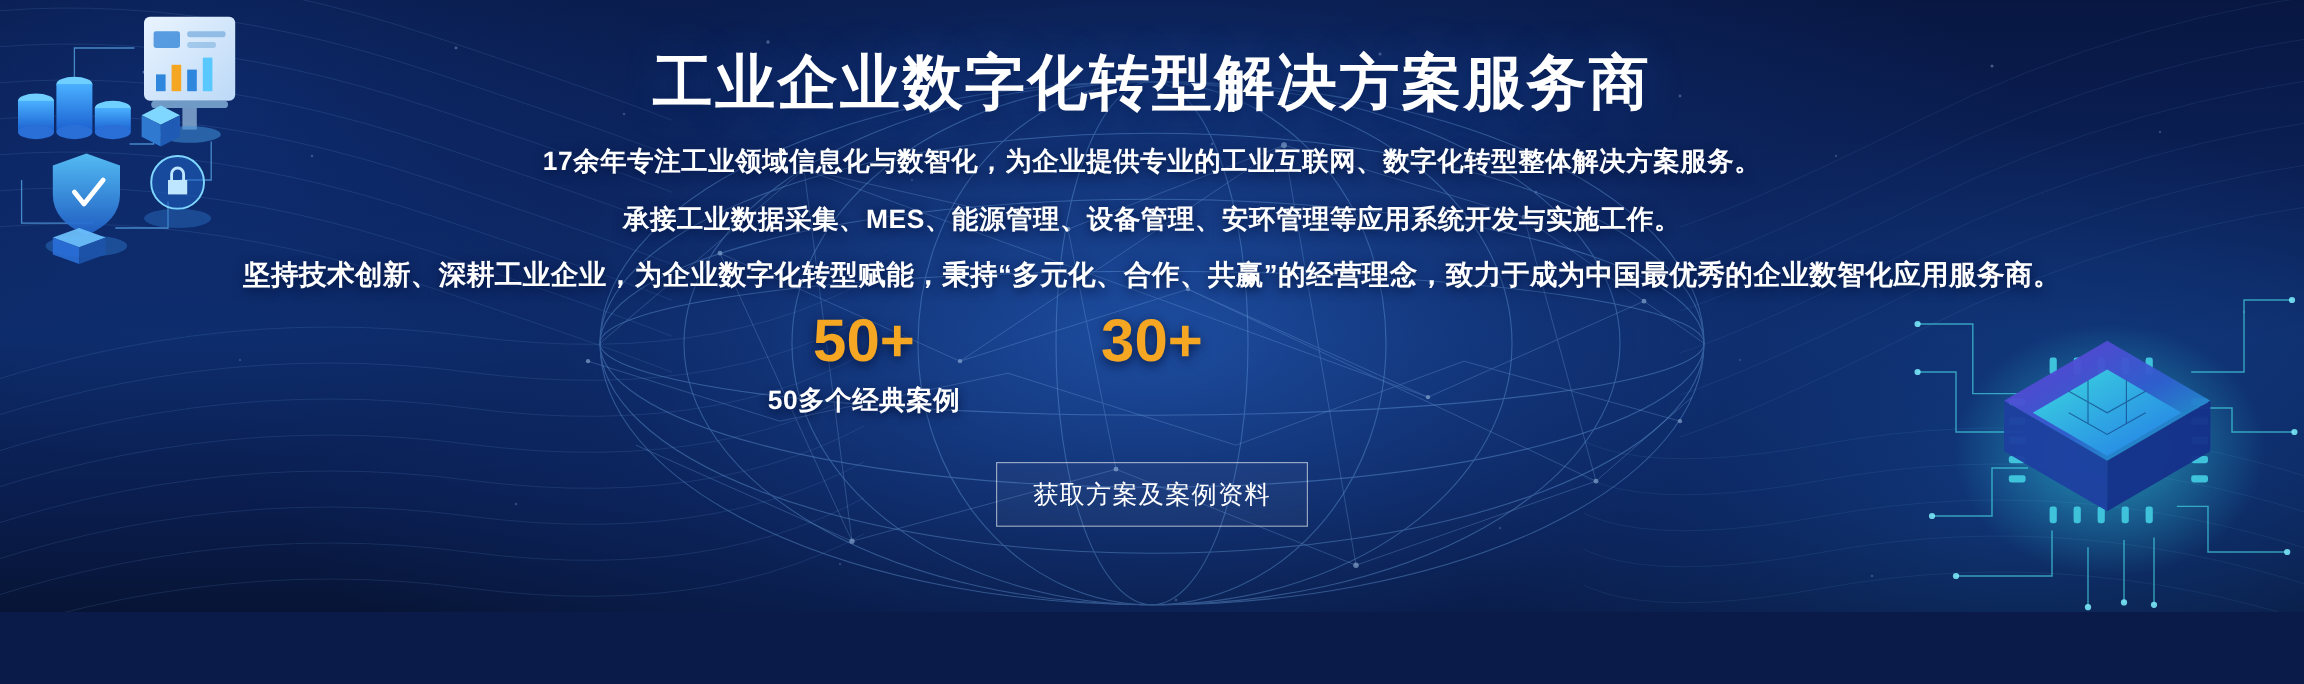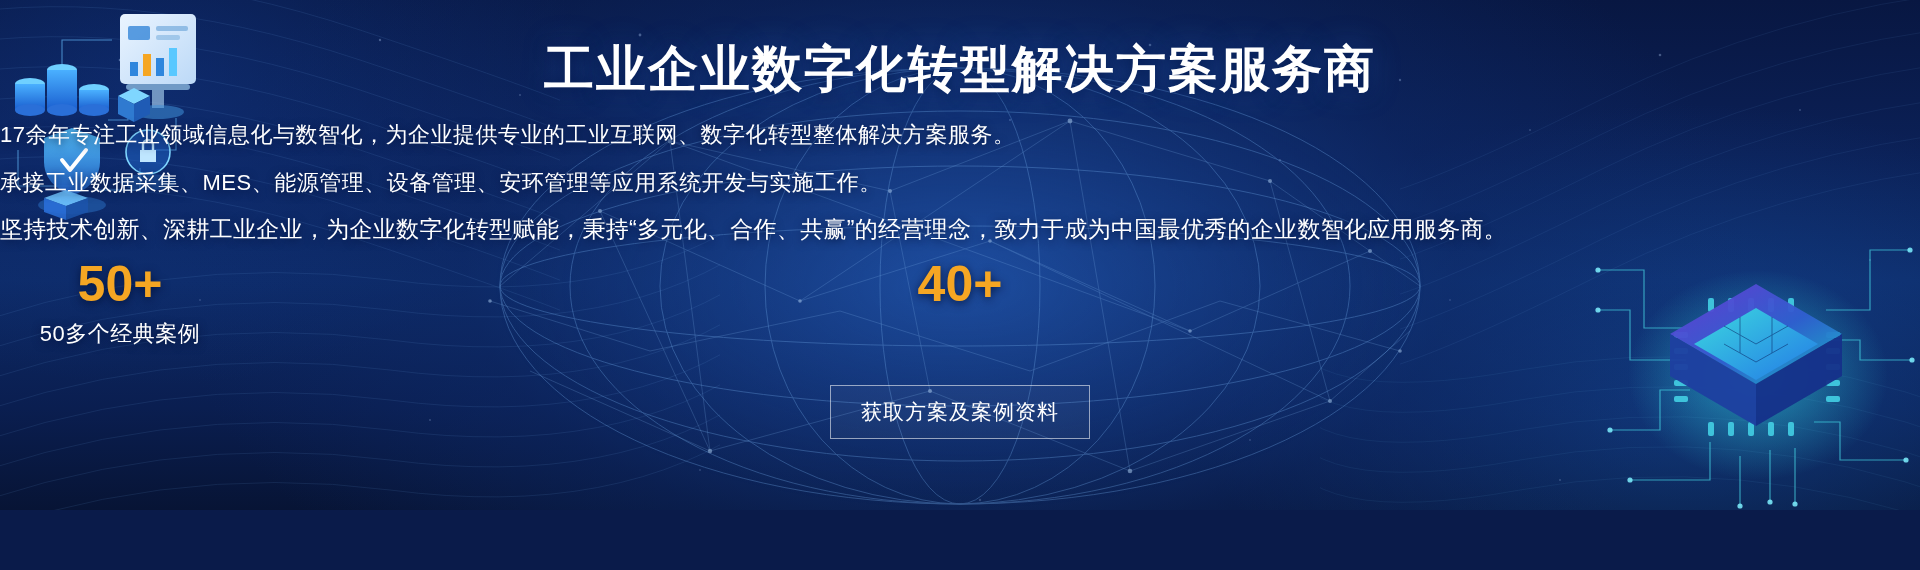--- a/index.html
+++ b/index.html
@@ -27,34 +27,34 @@
 
   
   .content { position:absolute; inset:0; z-index:8; }
 
   .title {
     position:absolute; top:36px; left:0; right:0; text-align:center;
     color:#ffffff; font-size:50px; font-weight:bold; letter-spacing:2px;
     text-shadow:0 2px 14px rgba(0,20,70,.85), 0 0 30px rgba(60,140,255,.35);
   }
 
-  .sub { position:absolute; left:0; right:0; text-align:left; color:#ffffff; font-weight:normal;
+  .sub { position:absolute; left:0; right:0; text-align:center; color:#ffffff; font-weight:bold;
          text-shadow:0 2px 9px rgba(0,18,60,.9); }
   .sub1 { top:120px; font-size:22px; letter-spacing:.5px; }
   .sub2 { top:168px; font-size:22px; letter-spacing:.5px; }
   .sub3 { top:214px; font-size:23px; letter-spacing:.3px; }
 
-  .stats { position:absolute; top:258px; left:0; right:0; display:flex; justify-content:space-between; gap:12px; }
+  .stats { position:absolute; top:258px; left:0; right:0; display:flex; justify-content:center; gap:0; }
   .stat { width:240px; text-align:center; }
   .stat .num {
     font-size:50px; font-weight:bold; color:#f5a623; line-height:1.05;
     text-shadow:0 2px 10px rgba(0,15,55,.85);
   }
   .stat .lbl {
-    margin-top:8px; font-size:22px; font-weight:normal; color:#ffffff; letter-spacing:.5px;
+    margin-top:8px; font-size:22px; font-weight:bold; color:#ffffff; letter-spacing:.5px;
     text-shadow:0 2px 8px rgba(0,15,55,.9);
   }
 
   .cta {
     position:absolute; top:385px; left:50%; transform:translateX(-50%);
     padding:12px 30px; border:1px solid rgba(255,255,255,.55);
     color:#ffffff; font-size:21px; letter-spacing:1px; background:rgba(255,255,255,.04);
     cursor:pointer; white-space:nowrap;
   }
 
@@ -361,21 +361,21 @@
     <div class="sub sub1">17余年专注工业领域信息化与数智化，为企业提供专业的工业互联网、数字化转型整体解决方案服务。</div>
     <div class="sub sub3">坚持技术创新、深耕工业企业，为企业数字化转型赋能，秉持“多元化、合作、共赢”的经营理念，致力于成为中国最优秀的企业数智化应用服务商。</div>
     <div class="sub sub2">承接工业数据采集、MES、能源管理、设备管理、安环管理等应用系统开发与实施工作。</div>
 
     <div class="stats">
       <div class="stat">
         <div class="num">50+</div>
         <div class="lbl">50多个经典案例</div>
       </div>
       <div class="stat">
-        <div class="num">40+</div>
+        <div class="num">30+</div>
       </div>
       <div class="stat">
       </div>
     </div>
 
     <div class="cta">获取方案及案例资料</div>
   </div>
 </div>
 
 </body></html>

